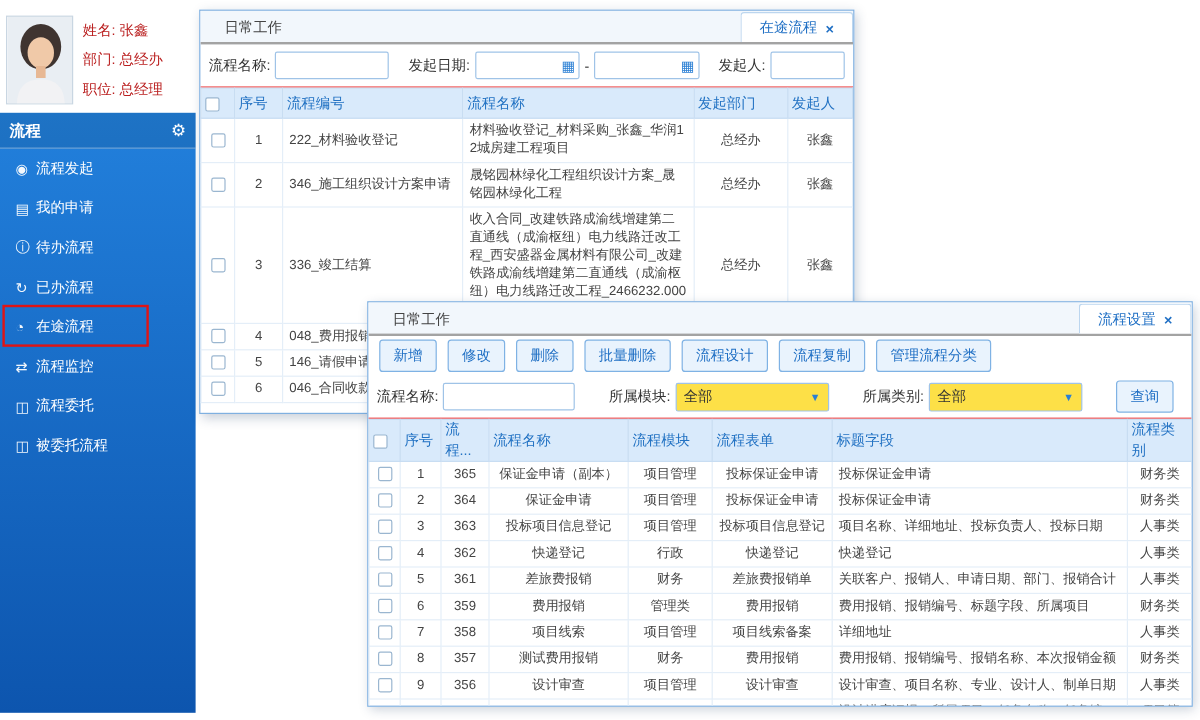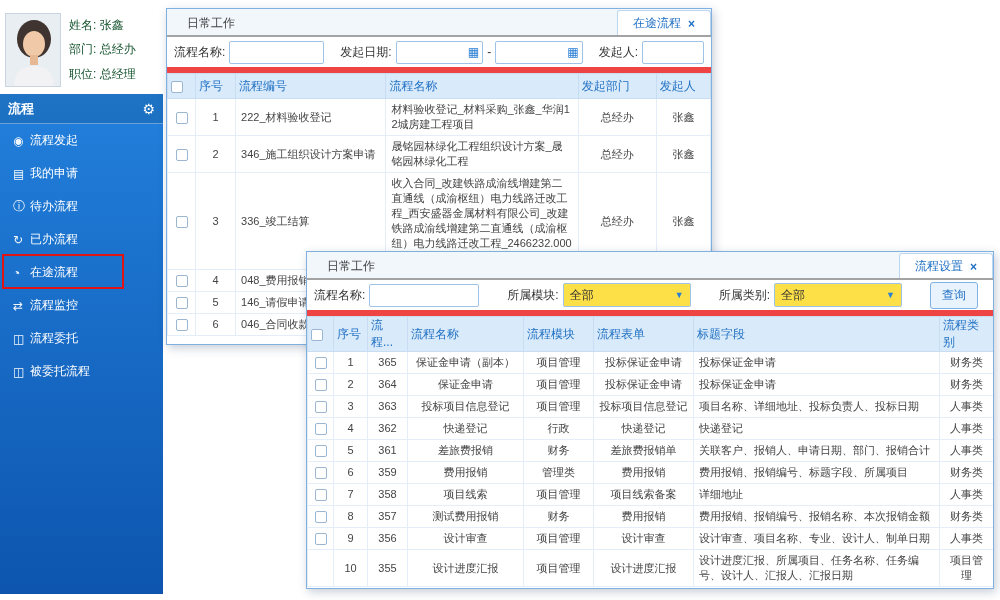--- a/index.html
+++ b/index.html
@@ -6,41 +6,41 @@
   html,body { width:1000px; height:600px; }
   body {
     position:relative; background:#fff; overflow:hidden;
     font-family:"Liberation Sans","DejaVu Sans",sans-serif; font-size:12px; color:#333;
   }
 
   
   .left-panel { position:absolute; left:0; top:6px; width:163px; height:588px; }
   .user-card { height:88px; background:#fff; display:flex; padding:7px 5px; }
   .photo { width:56px; height:74px; border:1px solid #c9d6e2; flex:0 0 auto; overflow:hidden; }
-  .user-info { color:#14532d; padding-left:8px; display:flex; flex-direction:column; justify-content:space-around; white-space:nowrap; }
+  .user-info { color:#b91c1c; padding-left:8px; display:flex; flex-direction:column; justify-content:space-around; white-space:nowrap; }
   .sidebar { height:500px; background:linear-gradient(180deg,#2280dc 0%,#0d55ae 100%); color:#fff; }
   .sb-header { display:flex; justify-content:space-between; align-items:center; padding:7px 8px; height:30px;
                font-size:13px; font-weight:bold; background:rgba(0,0,0,.10); border-bottom:1px solid rgba(255,255,255,.35); }
   .sb-header .gear { font-weight:normal; font-size:14px; cursor:pointer; }
   .sb-item { display:flex; align-items:center; height:33px; padding:0 13px; cursor:pointer; font-size:12px; }
   .sb-item .icon { width:17px; text-align:left; font-size:12px; opacity:.95; }
   .annotation { position:absolute; left:2px; top:248px; width:122px; height:35px;
                 border:2px solid #e01414; pointer-events:none; z-index:9; }
 
   
   .win { position:absolute; background:#fff; border:1px solid #7fb0e0; box-shadow:2px 3px 9px rgba(30,60,100,.25); overflow:hidden; }
   #win1 { left:166px; top:8px; width:546px; height:337px; z-index:2; }
   #win2 { left:306px; top:251px; width:688px; height:338px; z-index:3; }
 
   .tabbar { display:flex; align-items:flex-end; height:28px; background:#f2f7fc; border-bottom:2px solid #a3a3a3; padding:3px 0 0 5px; gap:3px;justify-content:space-between; }
   .tab { padding:4px 15px 3px; color:#444; cursor:pointer; border-radius:3px 3px 0 0; }
   .tab.active { background:#fff; color:#1f6fc4; border:1px solid #bcd6ef; border-bottom:none; display:flex; align-items:center; gap:7px; }
   .tab .close { color:#1f6fc4; font-weight:bold; cursor:pointer; font-size:12px; line-height:1; }
 
-  .filterbar { display:flex; align-items:center; padding:12px 7px; height:36px; gap:4px; border-bottom:6px solid #ef4444; color:#333; }
+  .filterbar { display:flex; align-items:center; padding:12px 7px; height:36px; gap:4px; border-bottom:1px solid #ef4444; color:#333; }
   .flabel { white-space:nowrap; }
   .tinput { height:23px; border:1px solid #9fc3e7; border-radius:2px; background:#fff; outline:none; padding:0 4px;
             font-family:inherit; font-size:12px; color:#333; }
   .w95{width:95px} .w62{width:62px} .w110{width:110px}
   .date-input { width:96px; height:23px; border:1px solid #9fc3e7; border-radius:2px; background:#fff;
                 display:flex; align-items:center; justify-content:flex-end; padding-right:3px; cursor:pointer; }
   .cal { color:#2a7fd4; font-size:12px; }
   .select { width:128px; height:24px; border:1px solid #9fc3e7; border-radius:2px; background:#fde047;
             display:flex; align-items:center; justify-content:space-between; padding:0 6px; cursor:pointer; }
   .select .arrow { color:#2a7fd4; font-size:9px; }
@@ -233,20 +233,36 @@
 
 <div class="win" id="win2">
   <div class="tabbar">
     <div class="tab">日常工作</div>
     <div class="tab active">
       <span>流程设置</span>
       <span class="close">×</span>
     </div>
   </div>
 
+  <div class="toolbar">
+
+      <button class="btn">新增</button>
+
+      <button class="btn">修改</button>
+
+      <button class="btn">删除</button>
+
+      <button class="btn">批量删除</button>
+
+      <button class="btn">流程设计</button>
+
+      <button class="btn">流程复制</button>
+
+      <button class="btn">管理流程分类</button>
+    </div>
 
   <div class="filterbar">
     <span class="flabel">流程名称:</span>
     <input class="tinput w110" style="">
     <span class="flabel ml24">所属模块:</span>
     <span class="select">
       <span>全部</span>
       <span class="arrow">▼</span>
     </span>
     <span class="flabel ml24">所属类别:</span>

